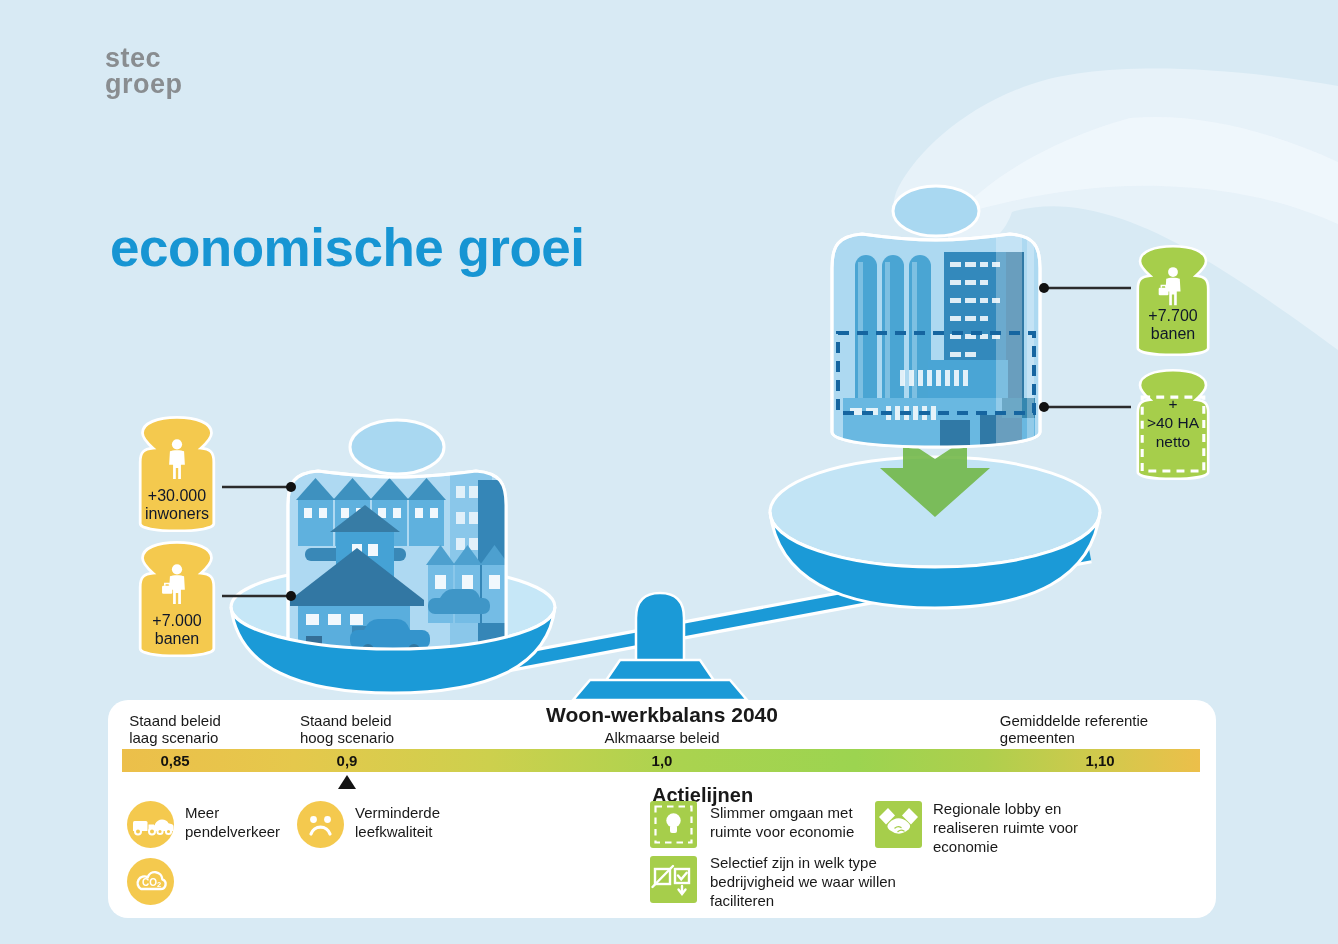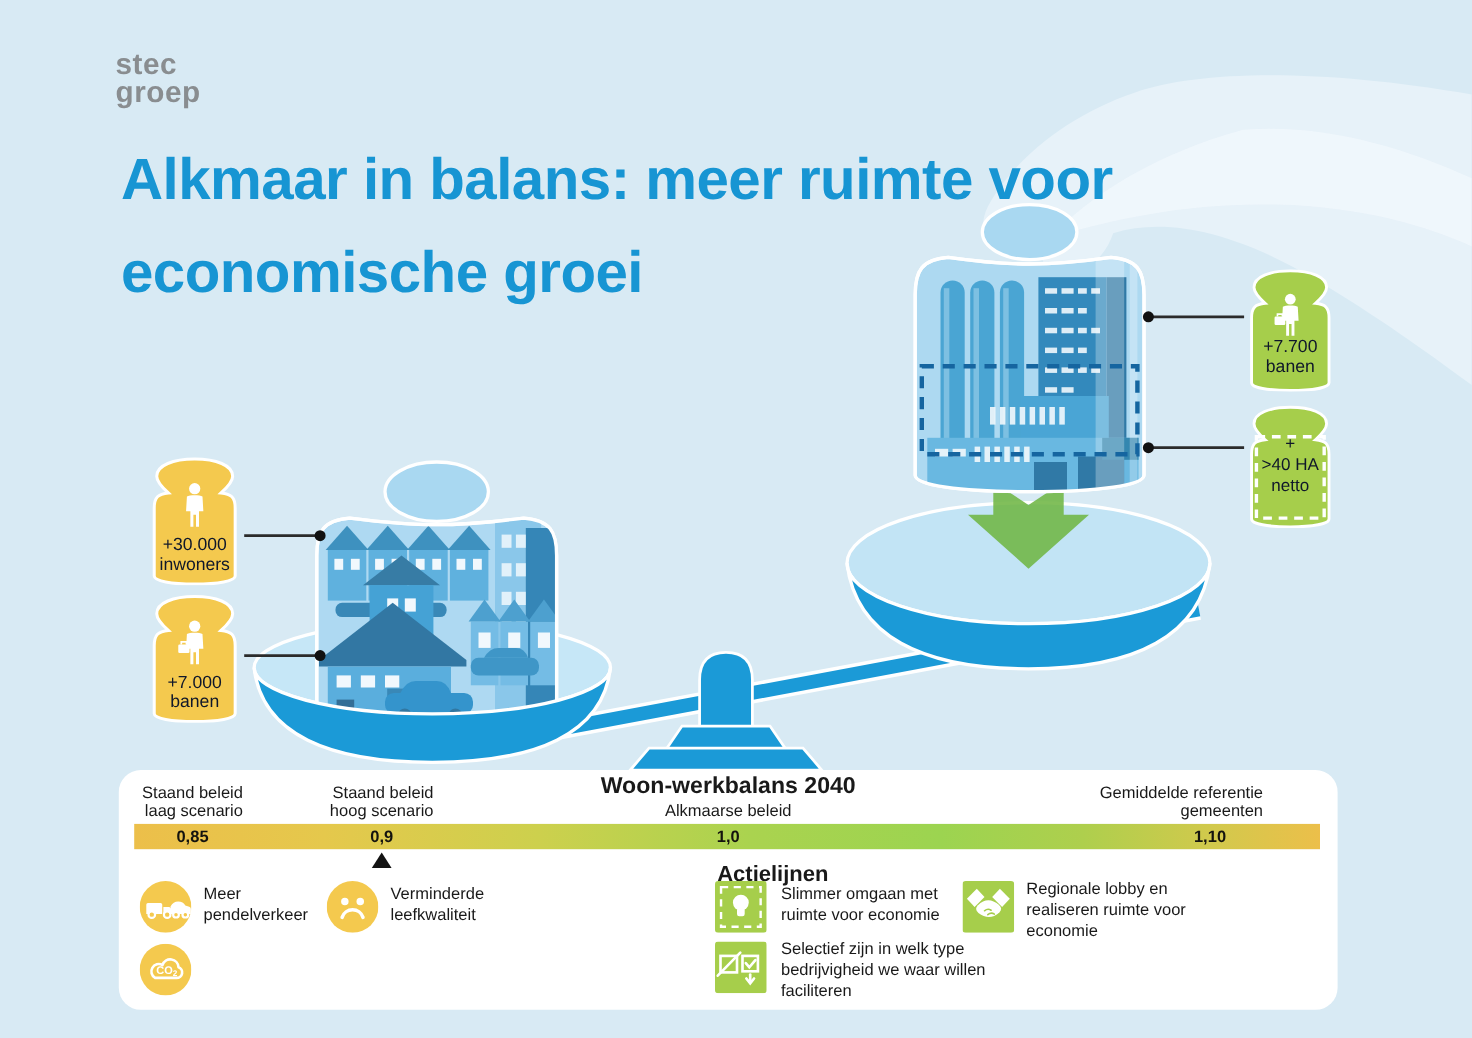--- a/index.html
+++ b/index.html
@@ -13,21 +13,21 @@
   .weight{position:absolute;z-index:2;}
   .weight svg.wshape{position:absolute;left:0;top:0;width:100%;height:100%;}
   .w-icon{position:absolute;left:50%;transform:translateX(-50%);top:20%;width:36%;height:40%;}
   .w-text{position:absolute;left:0;right:0;text-align:center;color:#0f172a;
           font-size:16px;line-height:18px;}
   .w-text span{display:block;}
   .panel{position:absolute;left:108px;top:700px;width:1108px;height:218px;background:#fff;
          border-radius:20px;z-index:2;color:#191919;}
   .panel-title{position:absolute;left:0;right:0;top:3px;text-align:center;font-weight:bold;
                font-size:21px;}
-  .scale-label{position:absolute;bottom:172px;transform:translateX(-50%);text-align:right;
+  .scale-label{position:absolute;bottom:172px;transform:translateX(-50%);text-align:left;
                font-size:15px;line-height:17px;white-space:nowrap;}
   .scale-label span{display:block;}
   .bar{position:absolute;left:14px;top:49px;width:1078px;height:23px;
        background:linear-gradient(90deg,#ecbf4a 0%,#e5c84c 16%,#cdd04d 34%,#aad34f 52%,
                   #9cd450 68%,#aecf4d 80%,#d2c94c 91%,#ecbf4a 100%);}
   .bar-val{position:absolute;top:0;transform:translateX(-50%);font-weight:bold;font-size:15px;
            line-height:23px;color:#14130e;}
   .marker{position:absolute;left:230px;top:75px;width:0;height:0;
           border-left:9px solid transparent;border-right:9px solid transparent;
           border-bottom:14px solid #131313;}
@@ -248,21 +248,21 @@
       <circle cx="1044" cy="288" r="5"></circle>
         <circle cx="1044" cy="407" r="5"></circle>
     </g>
   </svg>
 
   <div class="logo">
     <div>stec</div>
     <div>groep</div>
   </div>
   <h1 class="title">
-    <span>Alkmaar in balans: meer ruimte voor</span><br>
+    <br>
     <span>economische groei</span>
   </h1>
 
   <div class="weight" style="left:131px;top:414px;width:92px;height:118px;">
     <svg class="wshape" viewBox="0 0 100 128">
         <path fill="#f4c94e" stroke="#fff" stroke-width="3" d="M10,119 L10,52 C10,41 14,38 24,37 C15,29 12.5,24.5 12.5,20.5 C12.5,9.5 29,3.5 50,3.5
          C71,3.5 87.5,9.5 87.5,20.5 C87.5,24.5 85,29 76,37 C86,38 90,41 90,52 L90,119
          C90,124 73,127 50,127 C27,127 10,124 10,119 Z"></path>
       </svg>
     <svg class="w-icon" viewBox="0 0 40 60">

